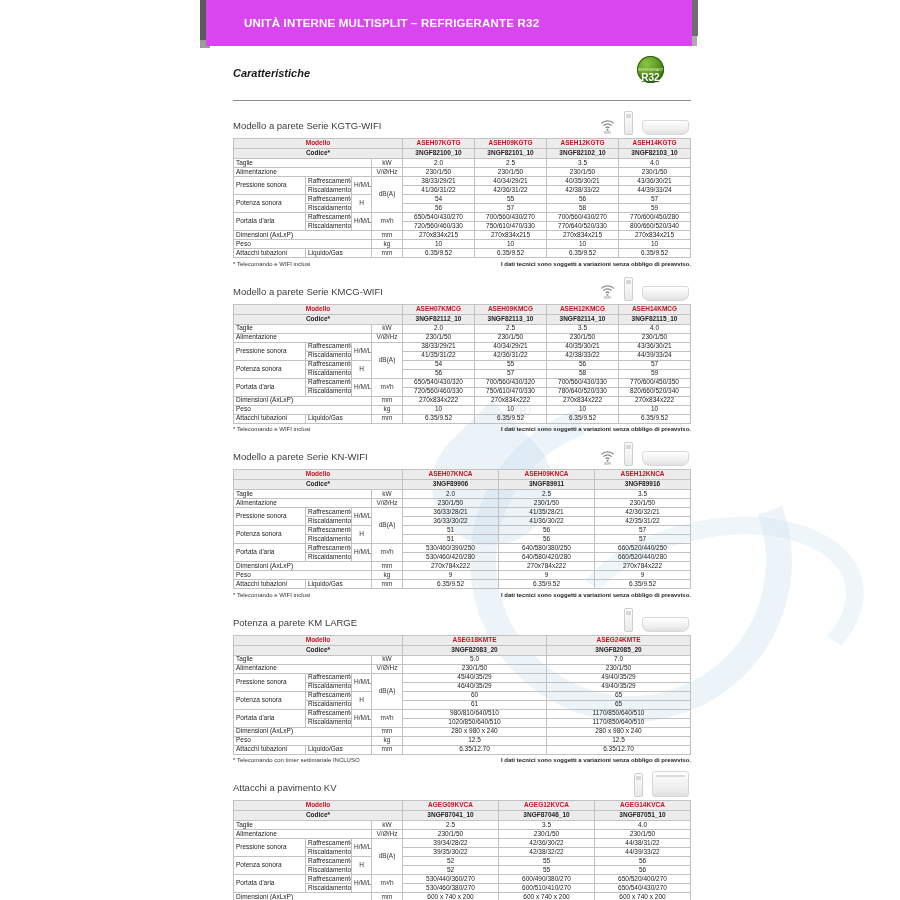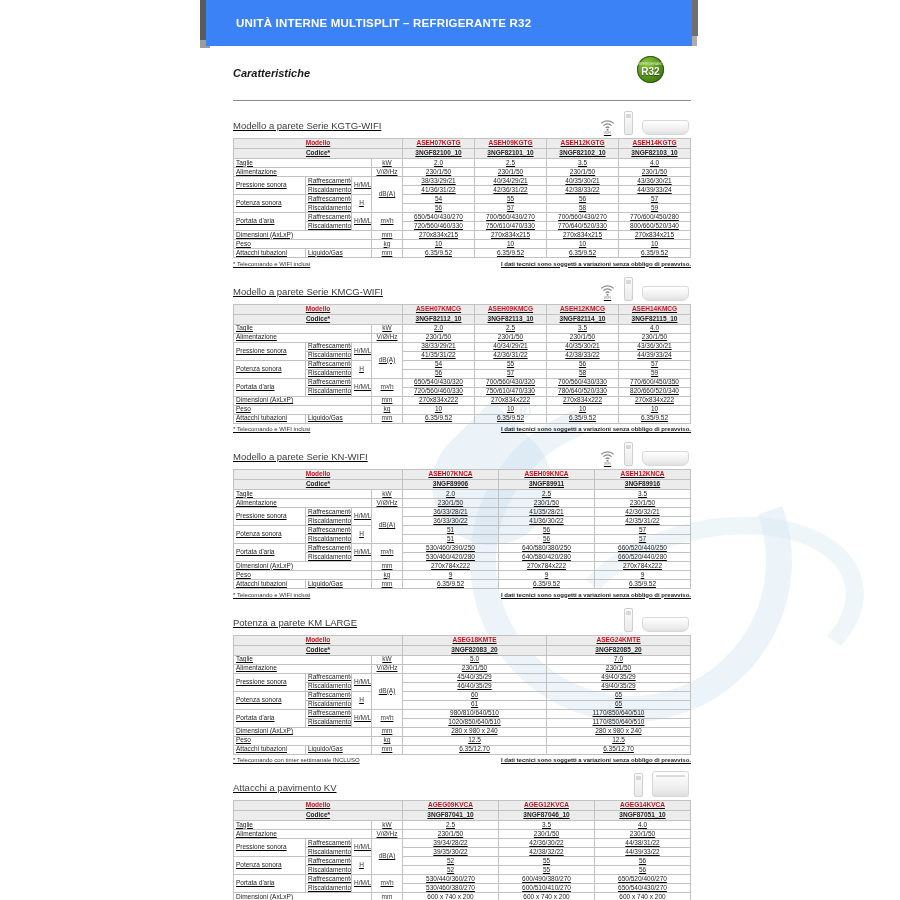--- a/index.html
+++ b/index.html
@@ -1,52 +1,52 @@
 <!DOCTYPE html>
 <html><head>
 <meta charset="utf-8">
 <style>
   html,body{margin:0;padding:0;background:#fff;}
   #page{position:relative;width:900px;height:900px;background:#fff;overflow:hidden;
         font-family:"Liberation Sans","DejaVu Sans",sans-serif;-webkit-font-smoothing:antialiased;}
 
   
-  .banner{position:absolute;left:206px;top:0;width:486px;height:46px;background:#3b82f6;
-          color:#fff;font-weight:bold;font-size:11.5px;line-height:46px;padding-left:30px;
+  .banner{position:absolute;left:206px;top:0;width:486px;height:46px;background:#d946ef;
+          color:#fff;font-weight:bold;font-size:11.5px;line-height:46px;padding-left:38px;
           box-sizing:border-box;letter-spacing:.2px;}
   .edge-strip{position:absolute;top:0;width:6px;height:40px;background:#5a5a5a;}
   .edge-strip.l{left:200px;} .edge-strip.r{left:692px;background:#6f6f6f;height:36px;}
   .edge-foot{position:absolute;background:#9c9c9c;}
   .edge-foot.l{left:200px;top:40px;width:10px;height:8px;}
   .edge-foot.r{left:692px;top:36px;width:5px;height:10px;background:#ababab;}
 
   
   .r32{position:absolute;left:637px;top:56px;width:27px;height:27px;border-radius:50%;
        background:radial-gradient(circle at 35% 30%,#8cc63f,#4e8a1a 60%,#2f5c0e);
-       display:flex;flex-direction:column;align-items:center;justify-content:center;
+       display:flex;flex-direction:column;align-items:center;justify-content:flex-end;
        box-shadow:0 0 0 1px #2f5c0e inset;}
   .r32 .tiny{font-size:3.5px;color:#dff0c8;line-height:1;margin-bottom:.5px;}
   .r32 .big{font-size:10px;font-weight:bold;color:#fff;line-height:1;text-shadow:0 1px 1px #234a08;}
 
   
   .wm{position:absolute;z-index:0;opacity:.30;pointer-events:none;}
   .wm-drop{left:432px;top:425px;width:120px;height:120px;background:#bcd7ea;
            border-radius:0 50% 50% 50%;transform:rotate(45deg);}
   .wm-ring{left:470px;top:400px;width:270px;height:270px;border:26px solid #c4dcee;border-radius:50%;
            border-top-color:transparent;transform:rotate(25deg);}
   .wm-ring2{left:560px;top:520px;width:270px;height:150px;border:18px solid #cde2f1;border-radius:50%;
             border-bottom-color:transparent;border-left-color:transparent;transform:rotate(-12deg);}
   .wm-reg{left:515px;top:398px;font-size:22px;color:#a9cce4;font-weight:bold;}
 
   
   .content{position:absolute;left:233px;top:46px;width:458px;z-index:1;}
   .heading{margin-top:21px;font-size:11px;font-weight:bold;font-style:italic;color:#1a1a1a;
            border-bottom:1px solid #8a8a8a;padding-bottom:21px;}
 
-  .section{margin-top:7px;text-decoration:underline;}
+  .section{margin-top:7px;}
   .sec-head{display:flex;align-items:flex-end;justify-content:space-between;height:27px;margin-bottom:3px;}
   .sec-title{font-size:9.5px;color:#3c3c3c;padding-bottom:4px;}
   .sec-icons{display:flex;align-items:flex-end;gap:9px;padding-right:2px;}
 
   .wifi-wrap{display:flex;flex-direction:column;align-items:center;line-height:1;}
   .wifi-cap{font-size:3.5px;color:#8a8a8a;margin-top:1px;}
   .remote{width:9px;height:24px;background:linear-gradient(#fdfdfd,#e9e9e9);
           border:1px solid #cfcfcf;border-radius:2px;box-sizing:border-box;}
   .remote:before{content:"";display:block;margin:2px auto 0;width:5px;height:4px;background:#d8d8d8;}
   .unit-wall{width:47px;height:15px;background:linear-gradient(#ffffff,#ededed 70%,#e0e0e0);

